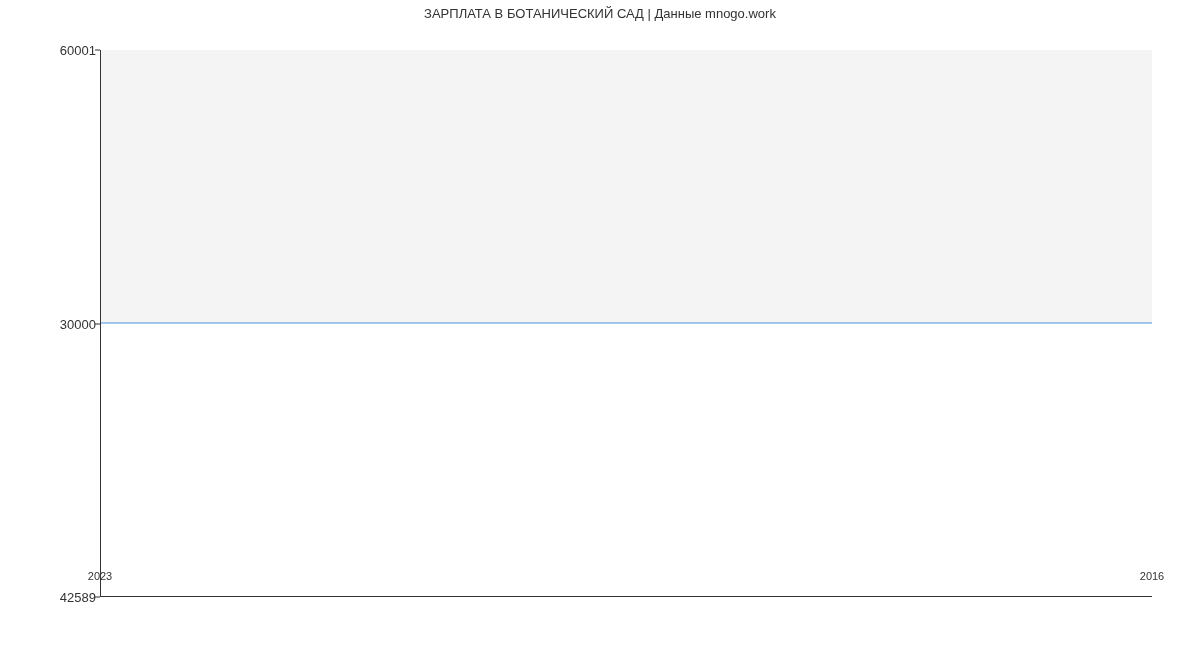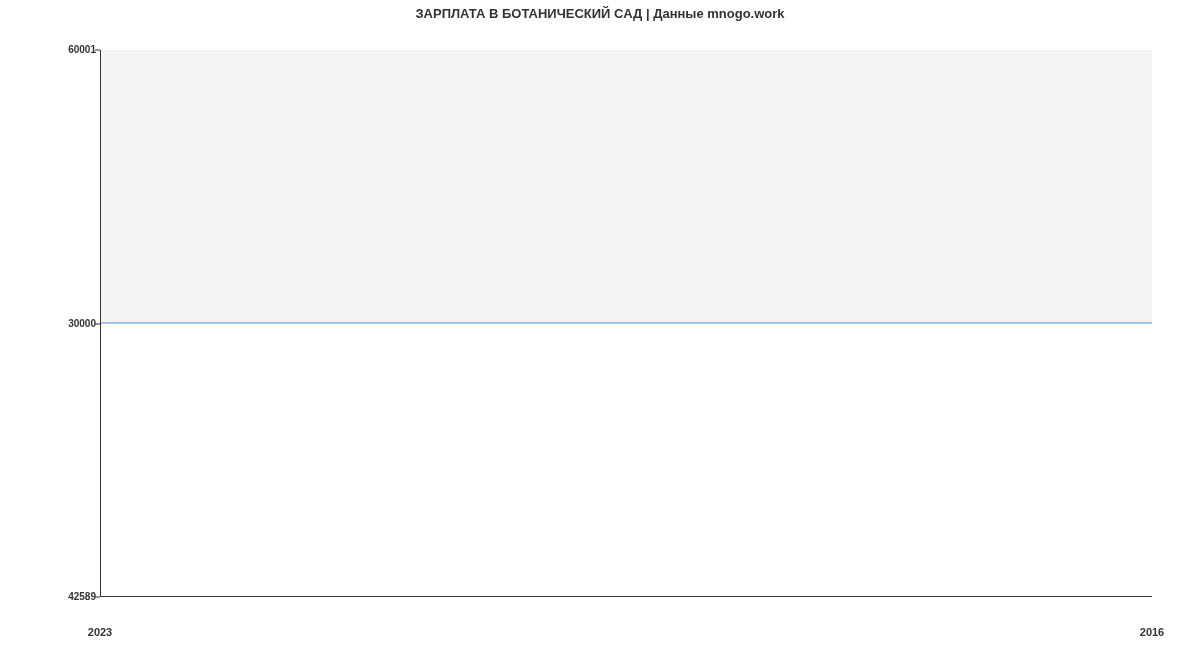--- a/index.html
+++ b/index.html
@@ -1,17 +1,17 @@
 <!DOCTYPE html>
 <html><head>
   <meta charset="utf-8">
   <style>
     * { margin: 0; padding: 0; box-sizing: border-box; }
     html, body { width: 1200px; height: 650px; background: #fff; font-family: Verdana, Geneva, sans-serif; }
-    .chart-container { position: relative; width: 1200px; height: 650px; font-weight: bold; }
+    .chart-container { position: relative; width: 1200px; height: 650px; }
     .title {
       position: absolute;
       top: 6px;
       left: 0;
       width: 100%;
       text-align: center;
       font-size: 13px;
       color: #333;
     }
     .plot-area {
@@ -37,38 +37,38 @@
       position: absolute;
       left: 0;
       bottom: 0;
       width: 100%;
       height: 50%;
       background: #fff;
     }
     .y-tick {
       position: absolute;
       right: 1104px;
-      font-size: 10px;
+      font-size: 13px;
       color: #333;
       text-align: right;
       width: 50px;
       line-height: 1;
       transform: translateY(-50%);
     }
     .y-tick-mark {
       position: absolute;
       left: 95px;
       width: 5px;
       height: 1px;
       background: #333;
       transform: translateY(-50%);
     }
     .x-tick {
       position: absolute;
-      top: 626px;
+      top: 570px;
       font-size: 11px;
       color: #333;
       transform: translateX(-50%);
       white-space: nowrap;
     }
   </style>
 </head>
 <body>
 
 <div class="chart-container">

